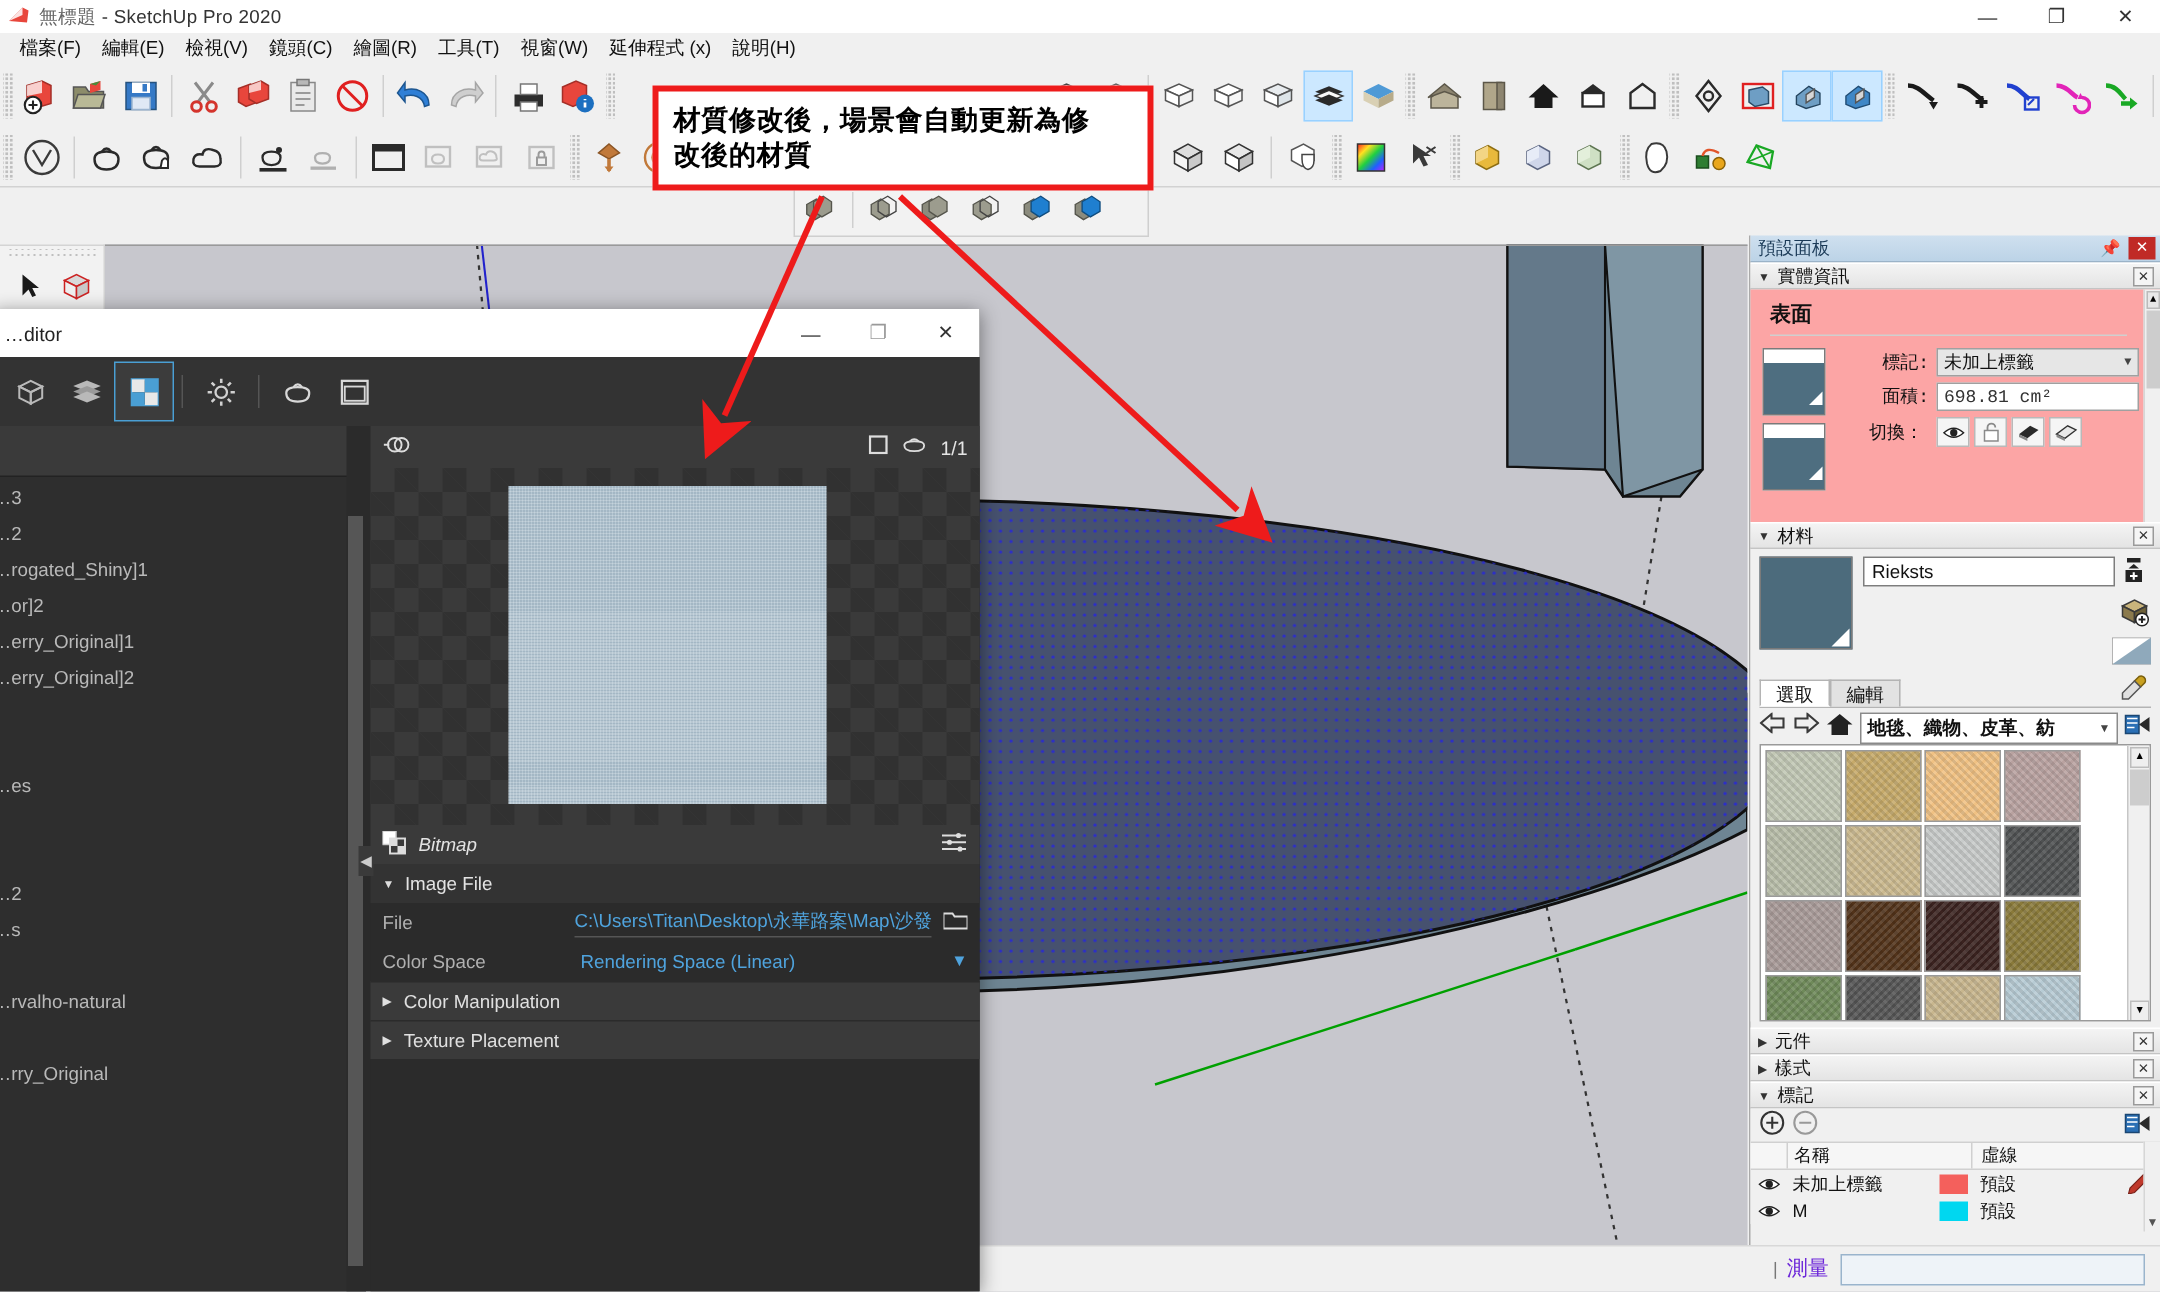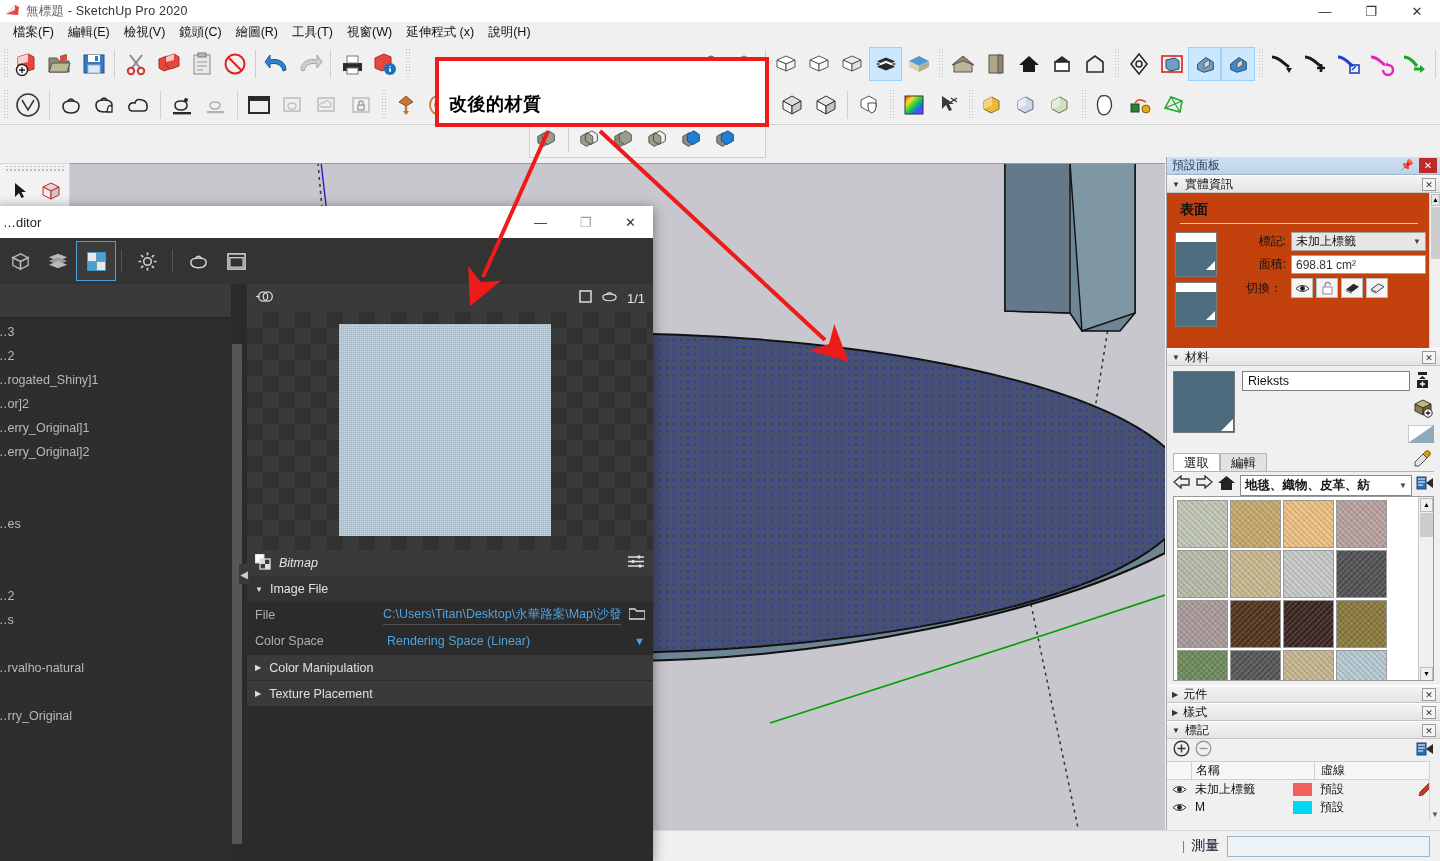--- a/index.html
+++ b/index.html
@@ -720,21 +720,21 @@
     <span class="t">預設面板</span>
     <span style="position:absolute; right:26px; font-size:11px; color:#27496b;">📌</span>
     <span style="position:absolute; right:3px; top:1px; width:18px; height:15px; background:#c02a26; color:#fff; font-size:10px; display:flex; align-items:center; justify-content:center;">✕</span>
   </div>
 
   <div class="panelhead">
     <span class="tri">▼</span>
     <span class="lbl">實體資訊</span>
     <span class="xbtn">✕</span>
   </div>
-  <div style="position:relative; background:#c2410c; padding:6px 14px 8px 8px; height:155px;">
+  <div style="position:relative; background:#fca5a5; padding:6px 14px 8px 8px; height:155px;font-family:Liberation Mono, monospace;">
     <div style="position:absolute; right:0; top:0; width:11px; height:155px; background:#f0f0f0; border-left:1px solid #d6d6d6;">
       <div style="width:9px;height:12px;margin:1px;background:#e8e8e8;border:1px solid #bbb;font-size:7px;text-align:center;line-height:10px;">▲</div>
       <div style="width:9px;height:52px;margin:1px;background:#cdcdcd;"></div>
     </div>
     <div style="font-size:14px; font-weight:bold; color:#111; margin:2px 0 4px 5px;">表面</div>
     <div style="height:1px; background:#cfcfcf; margin:0 8px 8px 5px;"></div>
     <div style="display:flex;">
       <div style="width:45px;">
         <div class="swatchbig" style="width:42px;height:45px; background:#fff; border:1px solid #7a7a7a; position:relative; margin-bottom:5px;">
           <div style="position:absolute; left:0; top:9px; right:0; bottom:0; background:#4e6e80;"></div>
@@ -978,21 +978,21 @@
     </div>
     <div style="position:absolute; right:0; top:22px; width:11px; height:60px; background:#f0f0f0; border-left:1px solid #d6d6d6;">
       <div style="position:absolute; bottom:2px; left:1px; font-size:8px; color:#555;">▼</div>
     </div>
   </div>
 </div>
 
 <div id="statusbar">
   <span style="width:1182px;"></span>
   <span style="color:#777; margin-right:6px;">|</span>
-  <span style="font-size:14px; color:#0f172a; margin-right:8px;font-family:Liberation Serif, serif;">測量</span>
+  <span style="font-size:14px; color:#6d28d9; margin-right:8px;font-family:Liberation Serif, serif;">測量</span>
   <span style="flex:1; height:21px; background:#eef3f8; border:1px solid #9ab4cc; margin-right:10px;"></span>
 </div>
 
 <div id="meditor">
   <div id="me-title">
     <span class="t">…ditor</span>
     <div id="me-wc">
       <div>—</div>
       <div style="color:#9a9a9a;">❐</div>
       <div>✕</div>
@@ -1152,21 +1152,21 @@
         <span>Texture Placement</span>
       </div>
     </div>
   </div>
 
   <div style="position:absolute; left:244px; top:358px; width:10px; height:20px; background:#3a3a3a; color:#ccc; font-size:10px; display:flex; align-items:center; justify-content:center;">◀</div>
 </div>
 
 <div id="annbox">
   <div id="anntext">
-    <br>
+    <span>材質修改後，場景會自動更新為修</span><br>
     <span>改後的材質</span>
   </div>
 </div>
 <svg id="arrows">
   <defs>
     <marker id="ah" markerWidth="9" markerHeight="9" refX="1" refY="4.5" orient="auto">
       <path d="M0 0 L9 4.5 L0 9 L2.4 4.5Z" fill="#ee1b1b"></path>
     </marker>
   </defs>
   <line x1="548" y1="131" x2="483" y2="277" stroke="#ee1b1b" stroke-width="4" marker-end="url(#ah)"></line>

